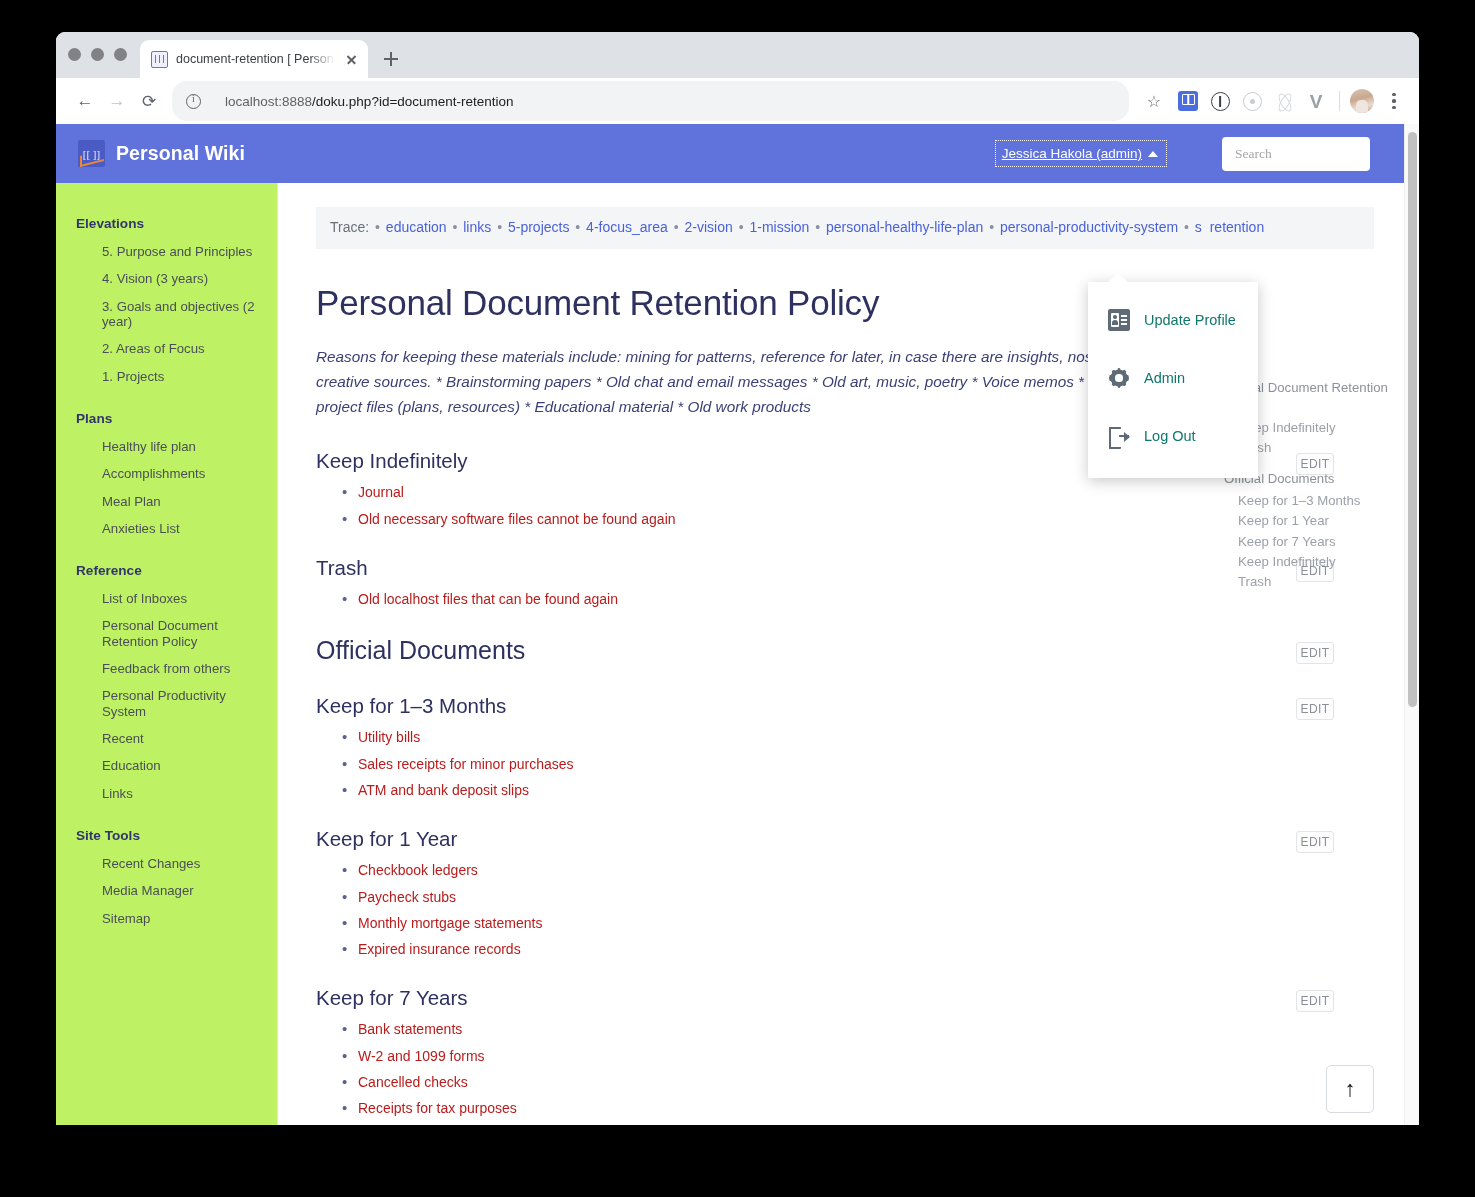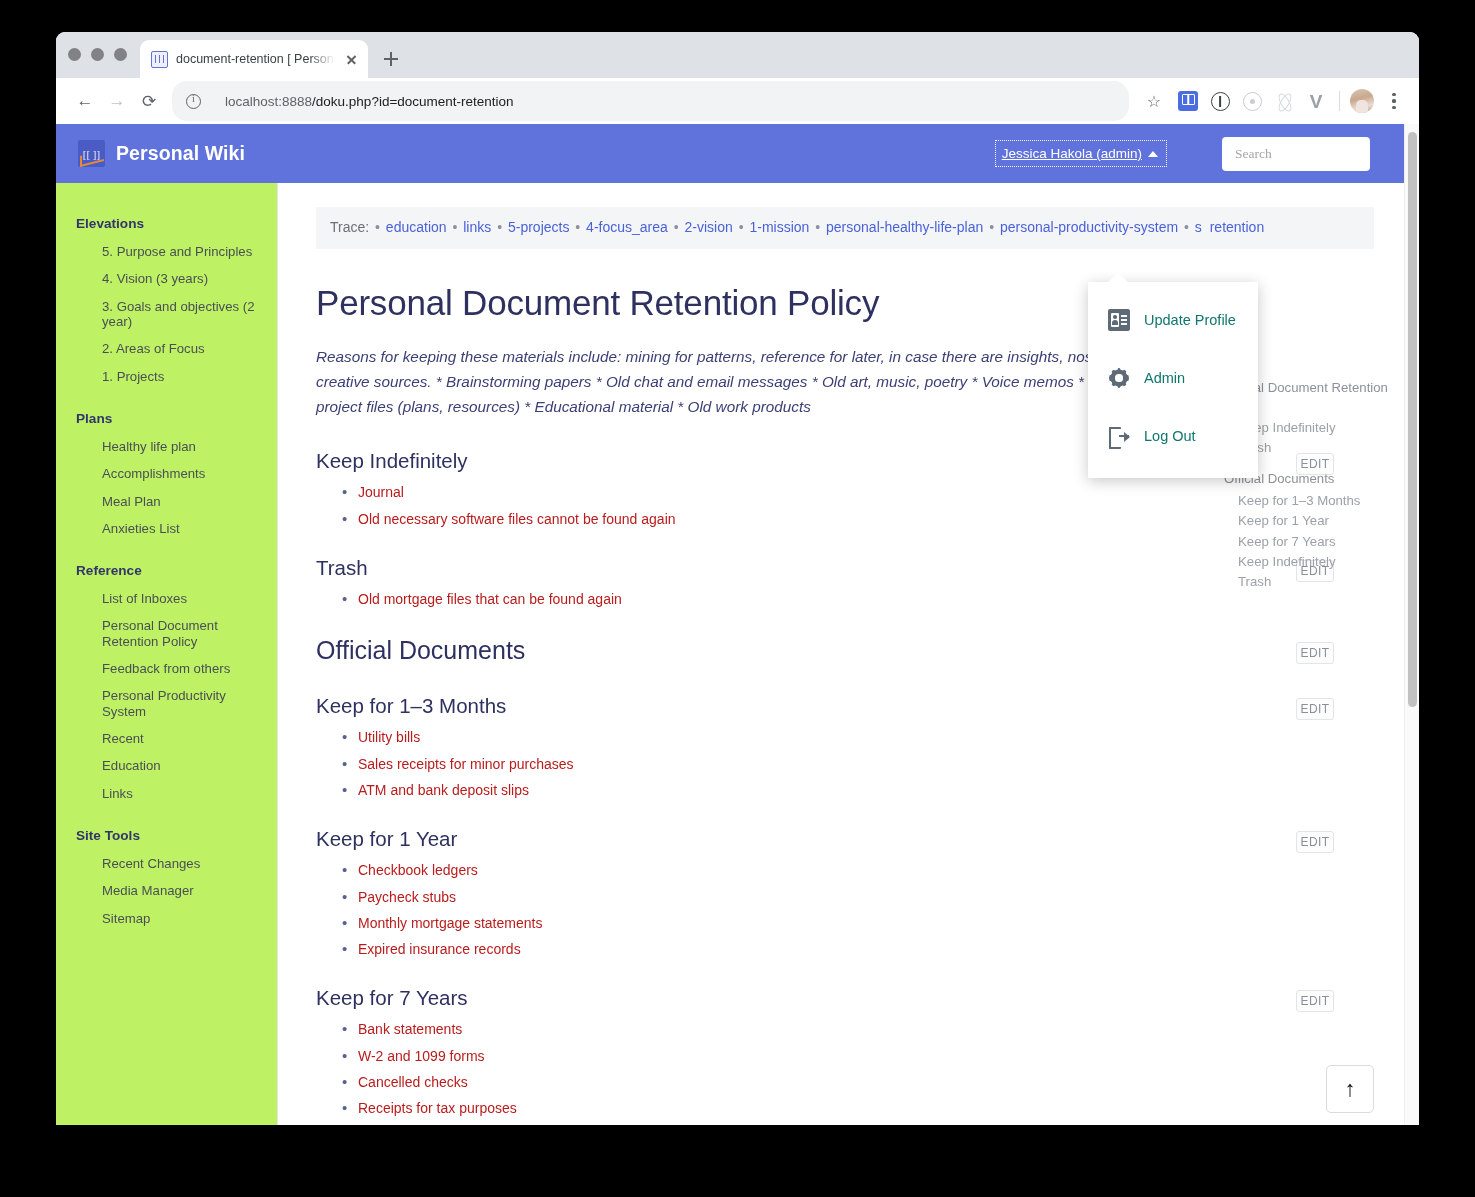--- a/index.html
+++ b/index.html
@@ -780,21 +780,21 @@
             <ul class="sec-list">
               <li>Journal</li>
               <li>Old necessary software files cannot be found again</li>
             </ul>
           </div>
 
           <div class="sec-block">
             <div class="edit-btn" style="top:4px;">EDIT</div>
             <h3 class="sec-h3">Trash</h3>
             <ul class="sec-list">
-              <li>Old mortgage files that can be found again</li>
+              <li>Old localhost files that can be found again</li>
             </ul>
           </div>
 
           <div class="sec-block">
             <div class="edit-btn" style="top:6px;">EDIT</div>
             <h2 class="sec-h2">Official Documents</h2>
           </div>
           <div class="sec-gap"></div>
 
           <div class="sec-block">

